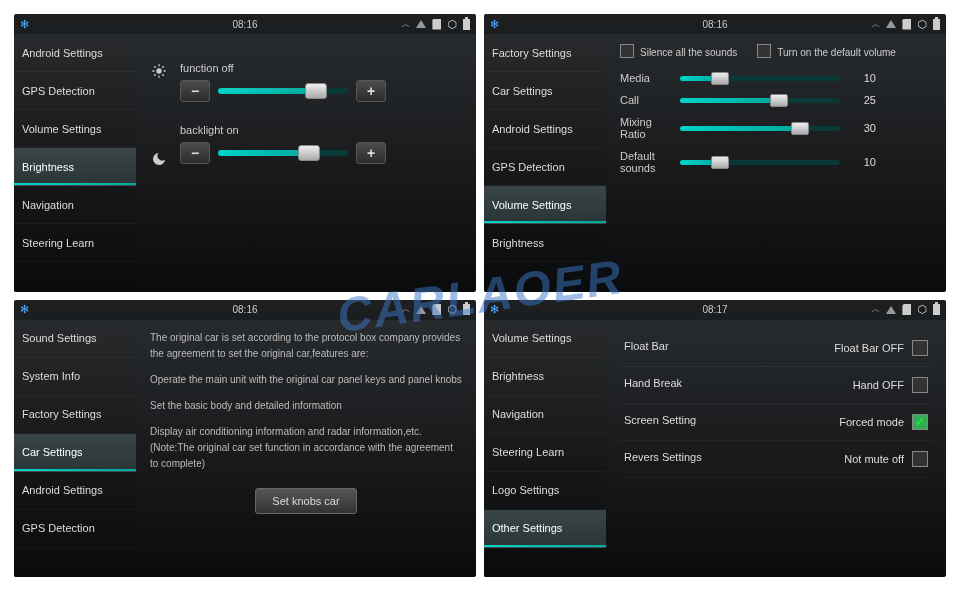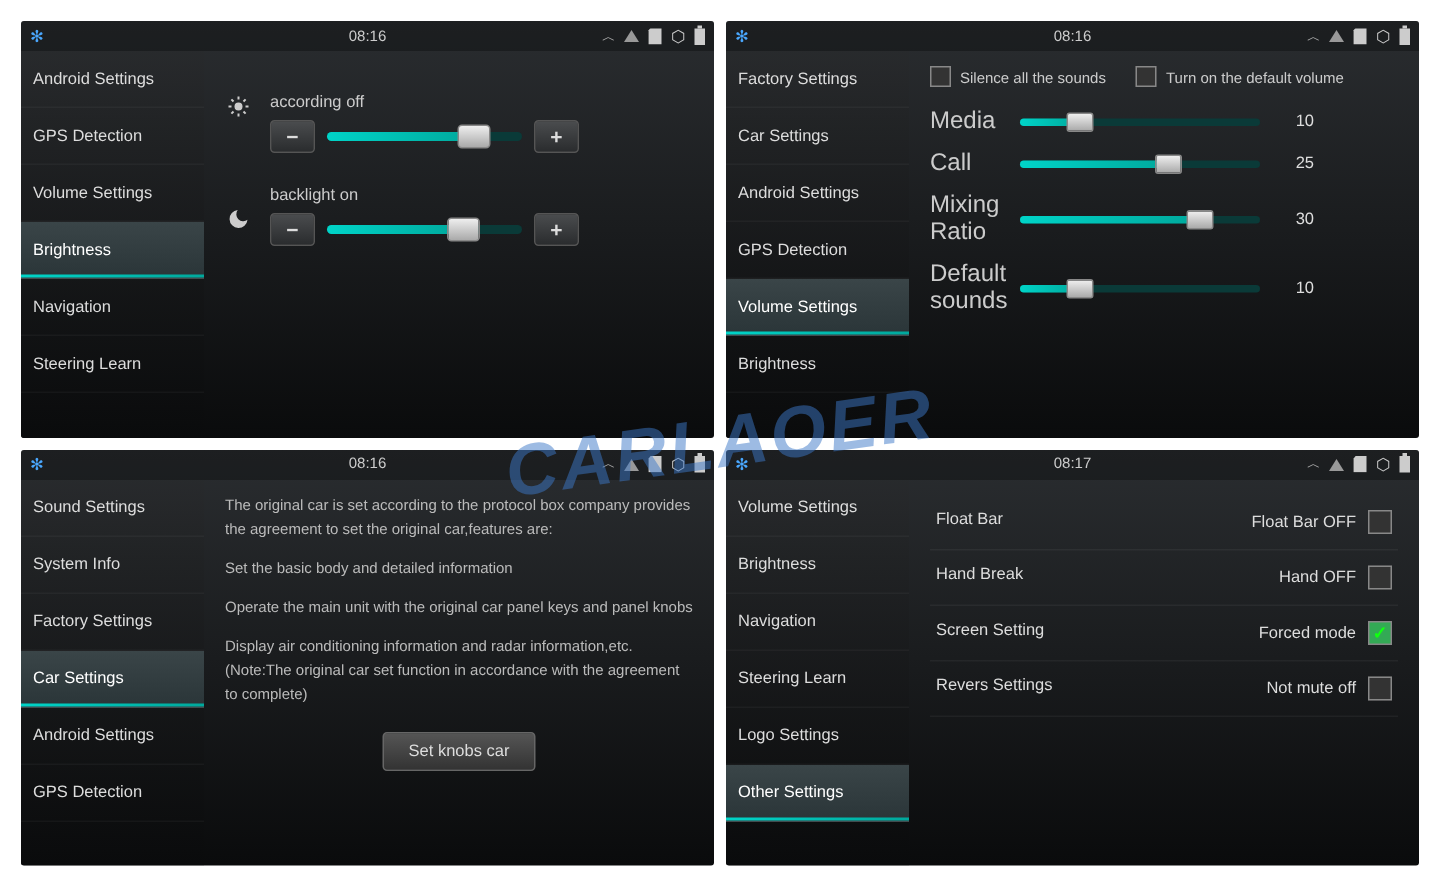--- a/index.html
+++ b/index.html
@@ -27,21 +27,21 @@
 .icon-sun{width:18px;height:18px;display:flex;align-items:center;justify-content:center}
 .icon-sun svg{width:16px;height:16px}
 .btn-pm{width:30px;height:22px;background:linear-gradient(180deg,#4a4c4e,#2a2c2e);border:1px solid #555;border-radius:3px;display:flex;align-items:center;justify-content:center;color:#ddd;font-size:14px;font-weight:bold;cursor:pointer}
 .track{flex:1;height:6px;background:#0a3a38;border-radius:3px;position:relative;max-width:130px}
 .track .fill{position:absolute;left:0;top:0;bottom:0;background:linear-gradient(90deg,#00d4c8,#00a89c);border-radius:3px}
 .track .thumb{position:absolute;top:-5px;width:22px;height:16px;background:linear-gradient(180deg,#eee,#aaa);border-radius:3px;border:1px solid #888}
 .checkbox-row{display:flex;gap:20px;margin-bottom:14px;align-items:flex-start}
 .cb{display:flex;align-items:flex-end;gap:6px;font-size:10px;color:#ccc;cursor:pointer}
 .cb-box{width:14px;height:14px;border:1px solid #888;background:#333;flex-shrink:0}
 .vol-row{display:flex;align-items:center;gap:10px;margin:10px 0}
-.vol-label{width:50px;font-size:16px;color:#ccc}
+.vol-label{width:50px;font-size:11px;color:#ccc}
 .vol-track{flex:1;height:5px;background:#0a3a38;border-radius:3px;position:relative;max-width:160px}
 .vol-track .fill{position:absolute;left:0;top:0;bottom:0;background:linear-gradient(90deg,#00d4c8,#00a89c);border-radius:3px}
 .vol-track .thumb{position:absolute;top:-4px;width:18px;height:13px;background:linear-gradient(180deg,#eee,#aaa);border-radius:2px;border:1px solid #888}
 .vol-val{width:26px;text-align:right;font-size:11px;color:#ddd}
 .desc-text{font-size:10px;line-height:1.6;color:#bbb;margin-bottom:10px}
 .btn-action{display:inline-block;padding:6px 16px;background:linear-gradient(180deg,#555,#333);border:1px solid #666;border-radius:3px;color:#ddd;font-size:11px;cursor:pointer;margin:6px auto;text-align:center}
 .btn-wrap{text-align:center;margin-top:8px}
 .opt-row{display:flex;justify-content:space-between;padding:10px 4px;border-bottom:1px solid rgba(255,255,255,.05);font-size:11px;color:#ddd}
 .opt-right{display:flex;align-items:center;gap:8px}
 .opt-cb{width:16px;height:16px;border:1px solid #888;background:#333;flex-shrink:0;cursor:pointer}
@@ -92,34 +92,34 @@
                     <line x1="2" y1="12" x2="5" y2="12"></line>
                     <line x1="19" y1="12" x2="22" y2="12"></line>
                     <line x1="4.9" y1="4.9" x2="7" y2="7"></line>
                     <line x1="17" y1="17" x2="19.1" y2="19.1"></line>
                     <line x1="4.9" y1="19.1" x2="7" y2="17"></line>
                     <line x1="17" y1="7" x2="19.1" y2="4.9"></line>
                   </g>
                 </svg>
           </span>
           <div style="flex:1">
-            <div class="slider-label">according off</div>
+            <div class="slider-label">function off</div>
             <div class="slider-row">
               <div class="btn-pm">−</div>
               <div class="track">
                     <div class="fill" style="width:75%"></div>
                     <div class="thumb" style="left:calc(75% - 11px)"></div>
                   </div>
               <div class="btn-pm">+</div>
             </div>
           </div>
         </div>
       </div>
       <div class="section-block">
-        <div style="display:flex;align-items:center;gap:12px">
+        <div style="display:flex;align-items:flex-end;gap:12px">
           <span class="icon-sun">
             <svg viewBox="0 0 24 24" fill="#ccc">
                   <path d="M21 12.8A9 9 0 1111.2 3a7 7 0 009.8 9.8z"></path>
                 </svg>
           </span>
           <div style="flex:1">
             <div class="slider-label">backlight on</div>
             <div class="slider-row">
               <div class="btn-pm">−</div>
               <div class="track">
@@ -225,22 +225,22 @@
     <div class="sidebar" id="sb3">
           <div class="side-item">Sound Settings</div>
           <div class="side-item">System Info</div>
           <div class="side-item">Factory Settings</div>
           <div class="side-item active">Car Settings</div>
           <div class="side-item">Android Settings</div>
           <div class="side-item">GPS Detection</div>
         </div>
     <div class="content">
       <div class="desc-text">The original car is set according to the protocol box company provides the agreement to set the original car,features are:</div>
+      <div class="desc-text">Operate the main unit with the original car panel keys and panel knobs</div>
       <div class="desc-text">Set the basic body and detailed information</div>
-      <div class="desc-text">Operate the main unit with the original car panel keys and panel knobs</div>
       <div class="desc-text">Display air conditioning information and radar information,etc. (Note:The original car set function in accordance with the agreement to complete)</div>
       <div class="btn-wrap"><div class="btn-action">Set knobs car</div></div>
     </div>
   </div>
 </div>
 
 <div class="panel">
   <div class="statusbar">
     <div class="left-icons">
           <span class="bt-icon">✻</span>

